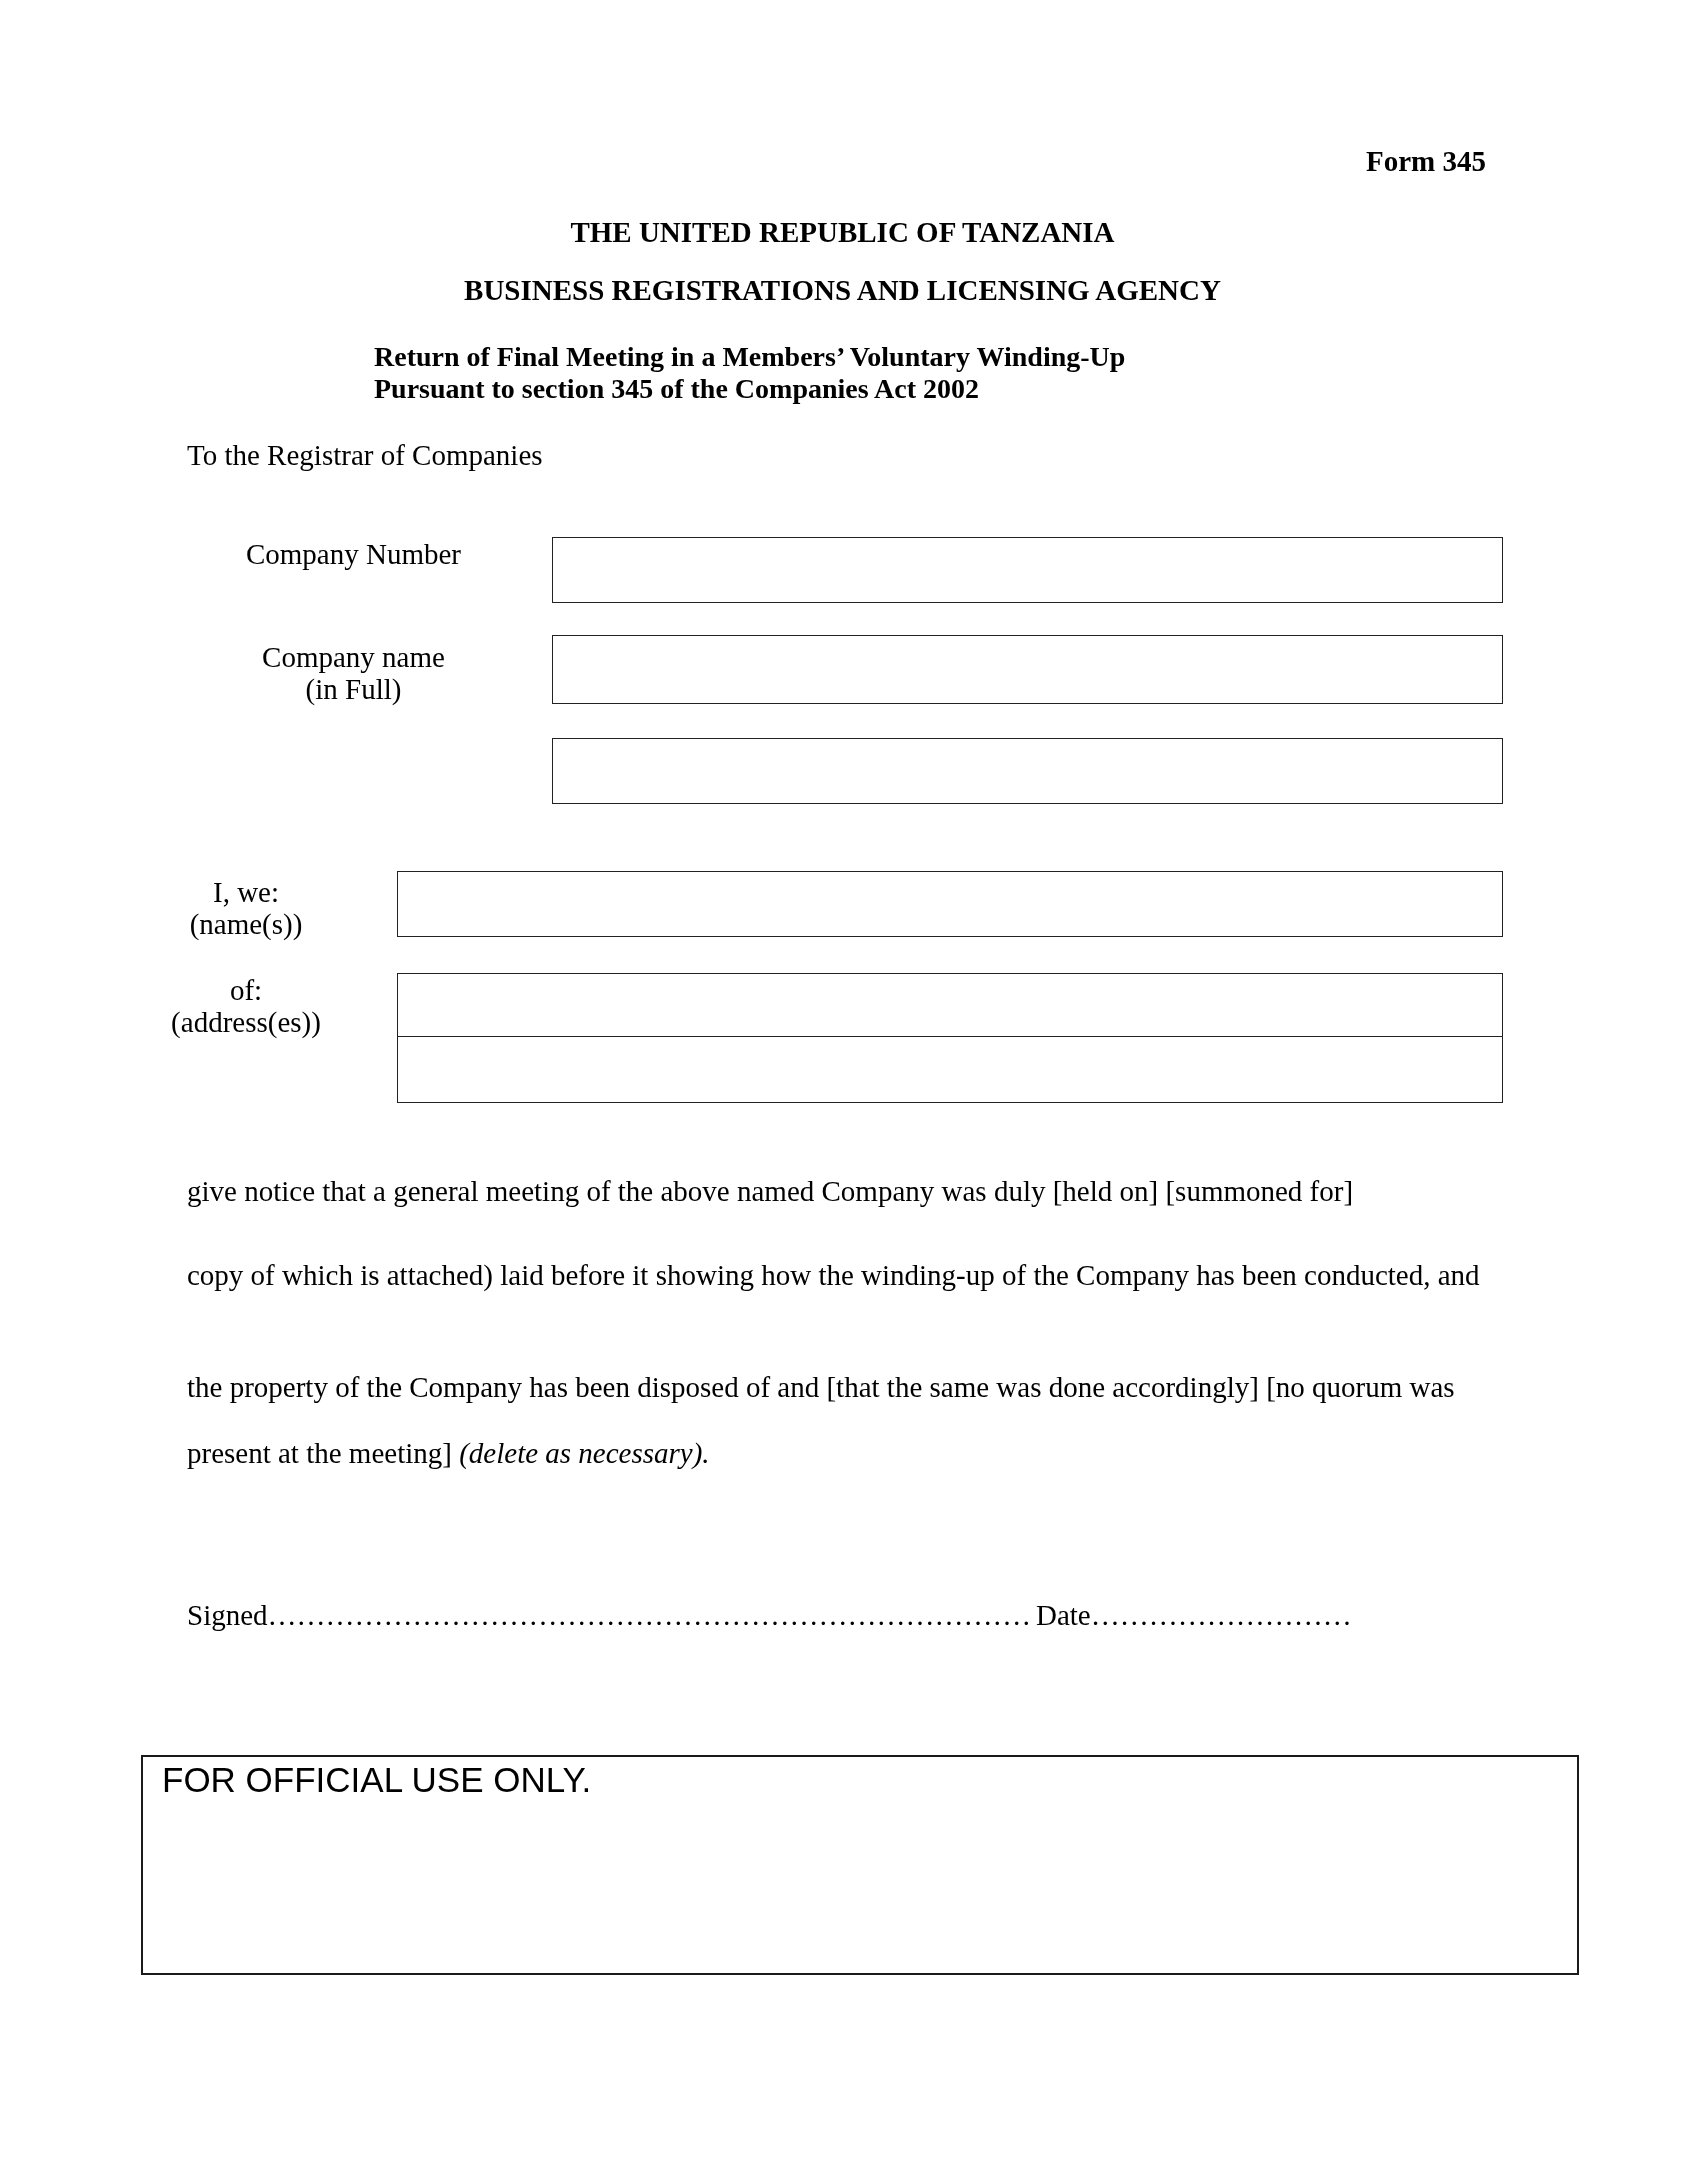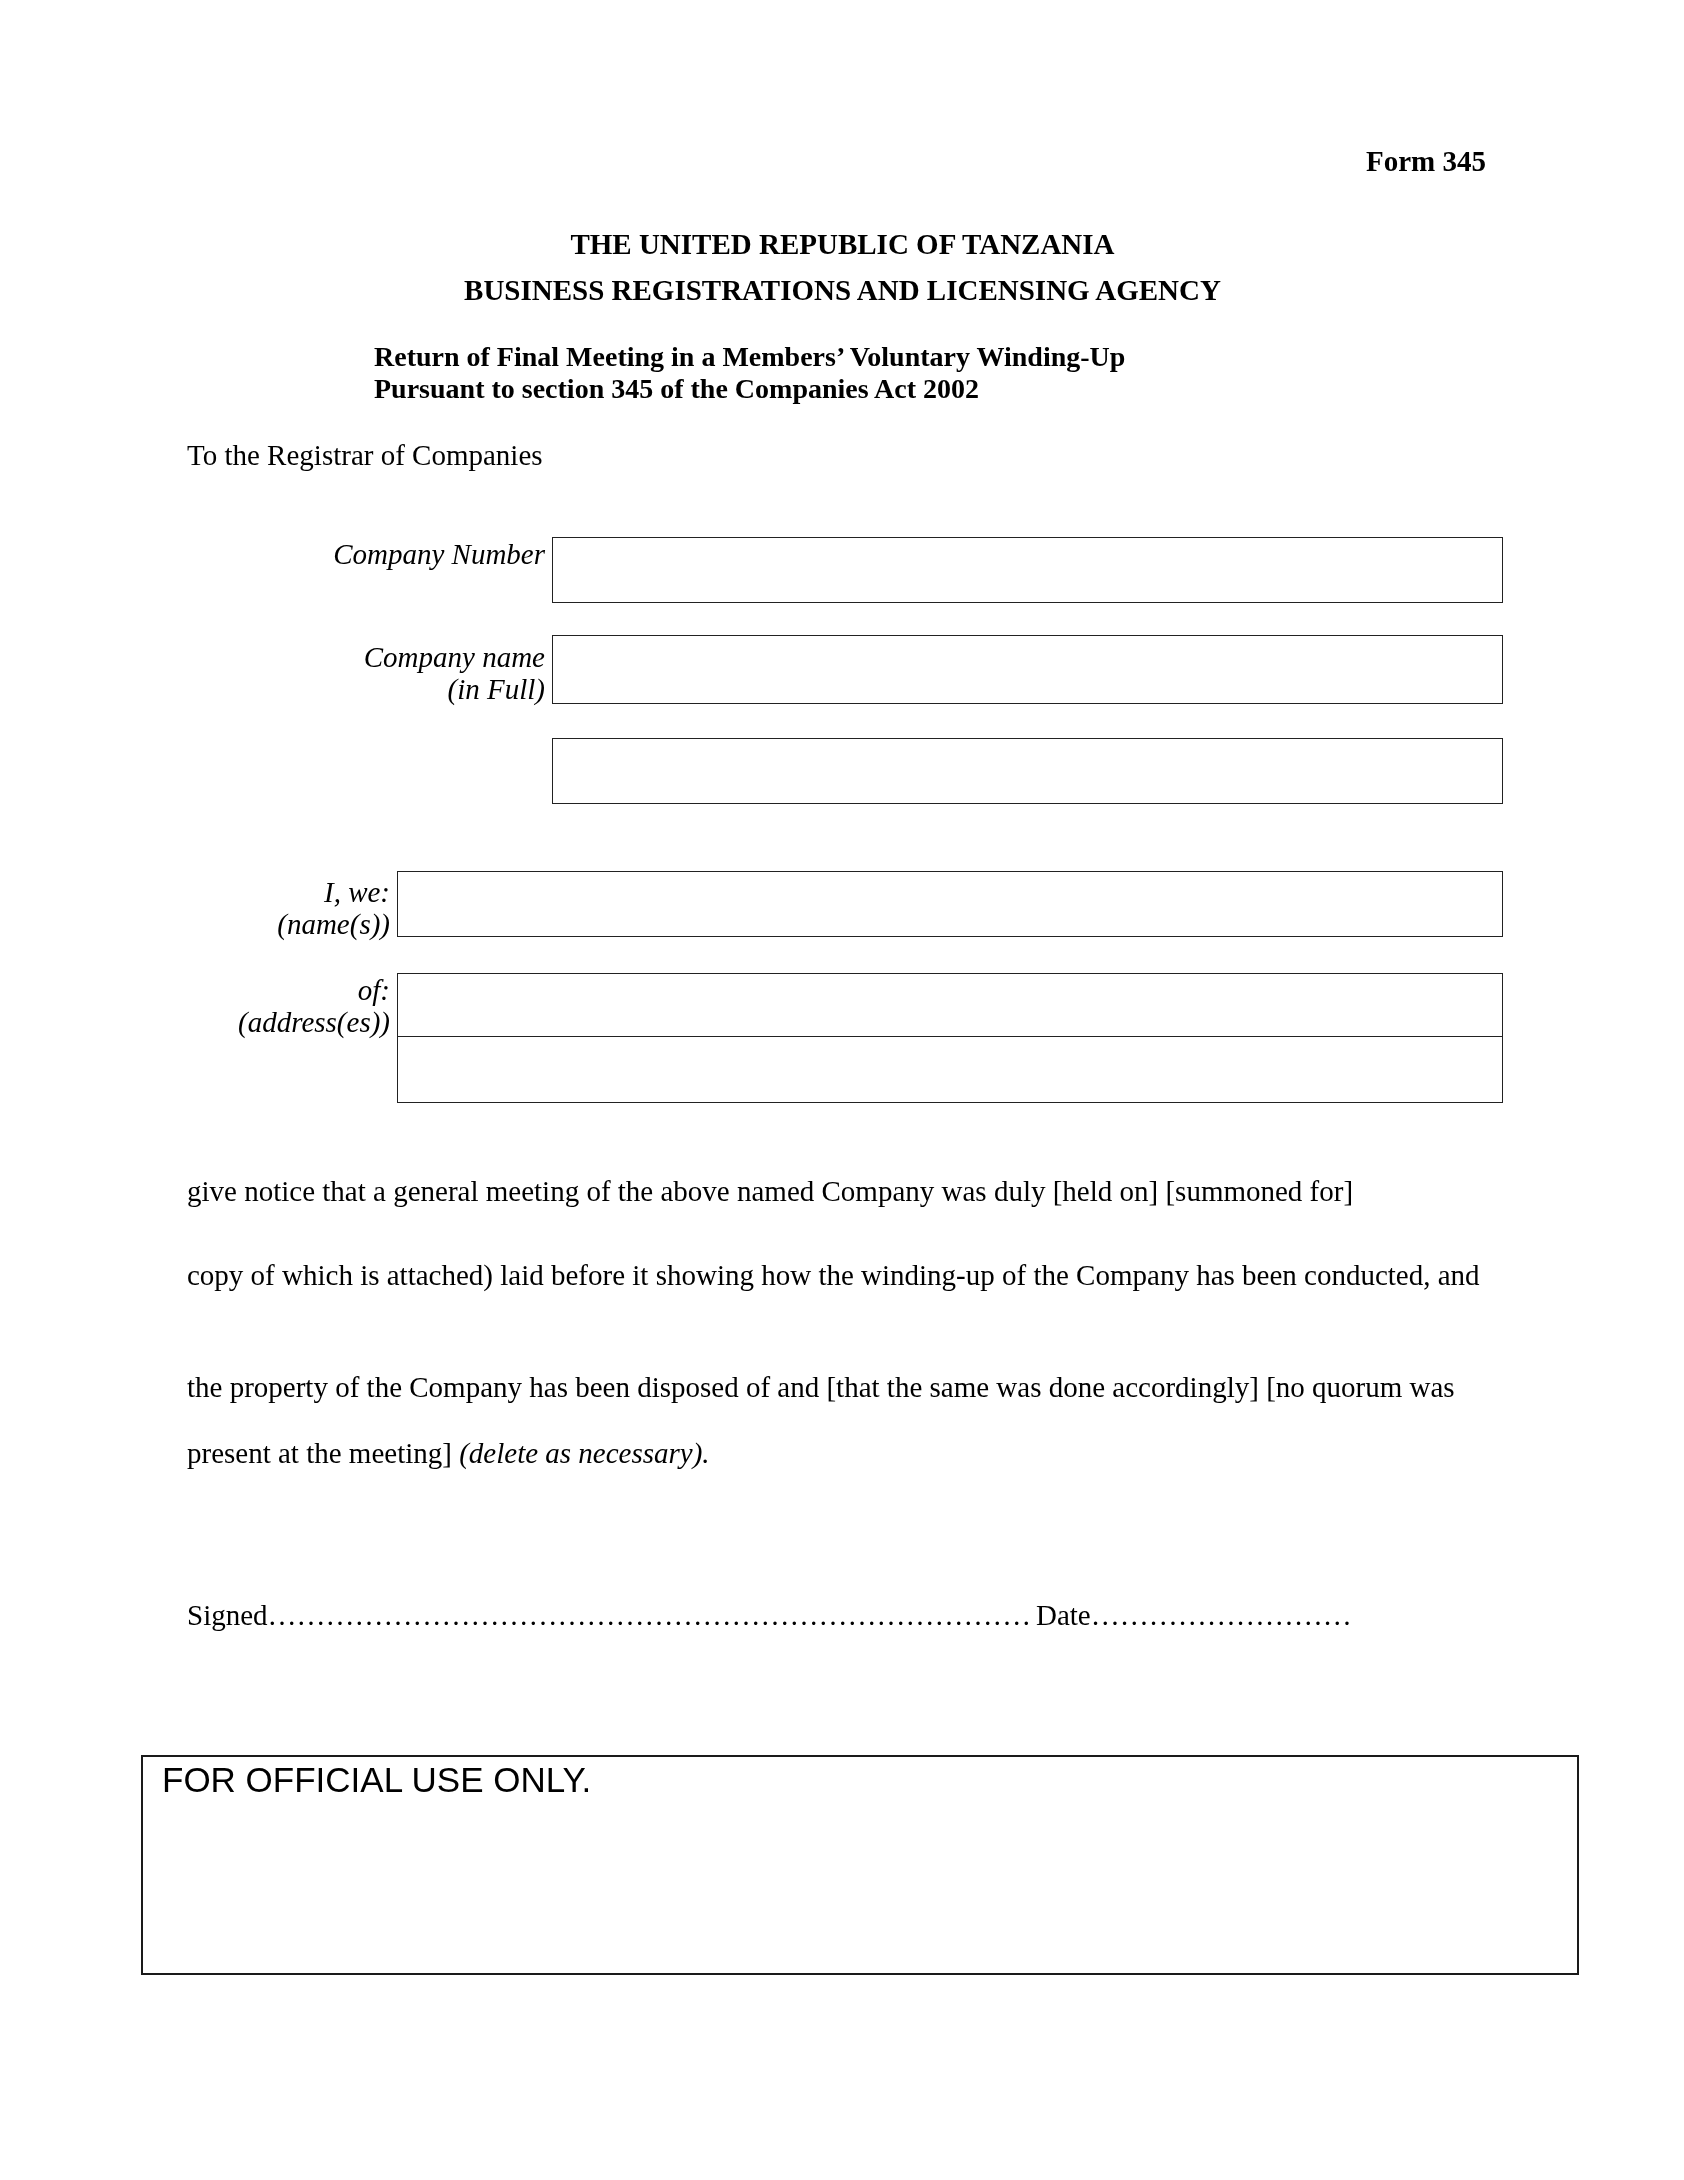--- a/index.html
+++ b/index.html
@@ -15,23 +15,22 @@
     color: #000000;
     font-family: "Liberation Serif", "DejaVu Serif", serif;
     font-size: 29px;
     overflow: hidden;
   }
   .abs { position: absolute; }
   .bold { font-weight: bold; }
   .centered { left: 0; width: 1685px; text-align: center; }
   .right-label {
     position: absolute;
-    text-align: right;
+    text-align: center;
     line-height: 32px;
-    font-style: italic;
   }
   .field-box {
     position: absolute;
     border: 1.7px solid #222222;
     background: #ffffff;
     box-sizing: border-box;
     padding: 5.1px 10.2px;
     line-height: 32px;
   }
   .para-line {
@@ -72,21 +71,21 @@
   }
   .italic { font-style: italic; }
 </style>
 </head>
 <body>
 
 <div class="page">
 
   <div class="abs bold" style="left:1141px; top:145px; width:345px; text-align:right;">Form 345</div>
 
-  <div class="abs bold centered" style="top:216px;margin-top:12px;">THE UNITED REPUBLIC OF TANZANIA</div>
+  <div class="abs bold centered" style="top:216px;">THE UNITED REPUBLIC OF TANZANIA</div>
 
   <div class="abs bold centered" style="top:274px;">BUSINESS REGISTRATIONS AND LICENSING AGENCY</div>
 
   <div class="subtitle-block">
     <div>Return of Final Meeting in a Members’ Voluntary Winding-Up</div>
     <div>Pursuant to section 345 of the Companies Act 2002</div>
   </div>
 
   <div class="abs" style="left:187px; top:439px;">To the Registrar of Companies</div>
 

